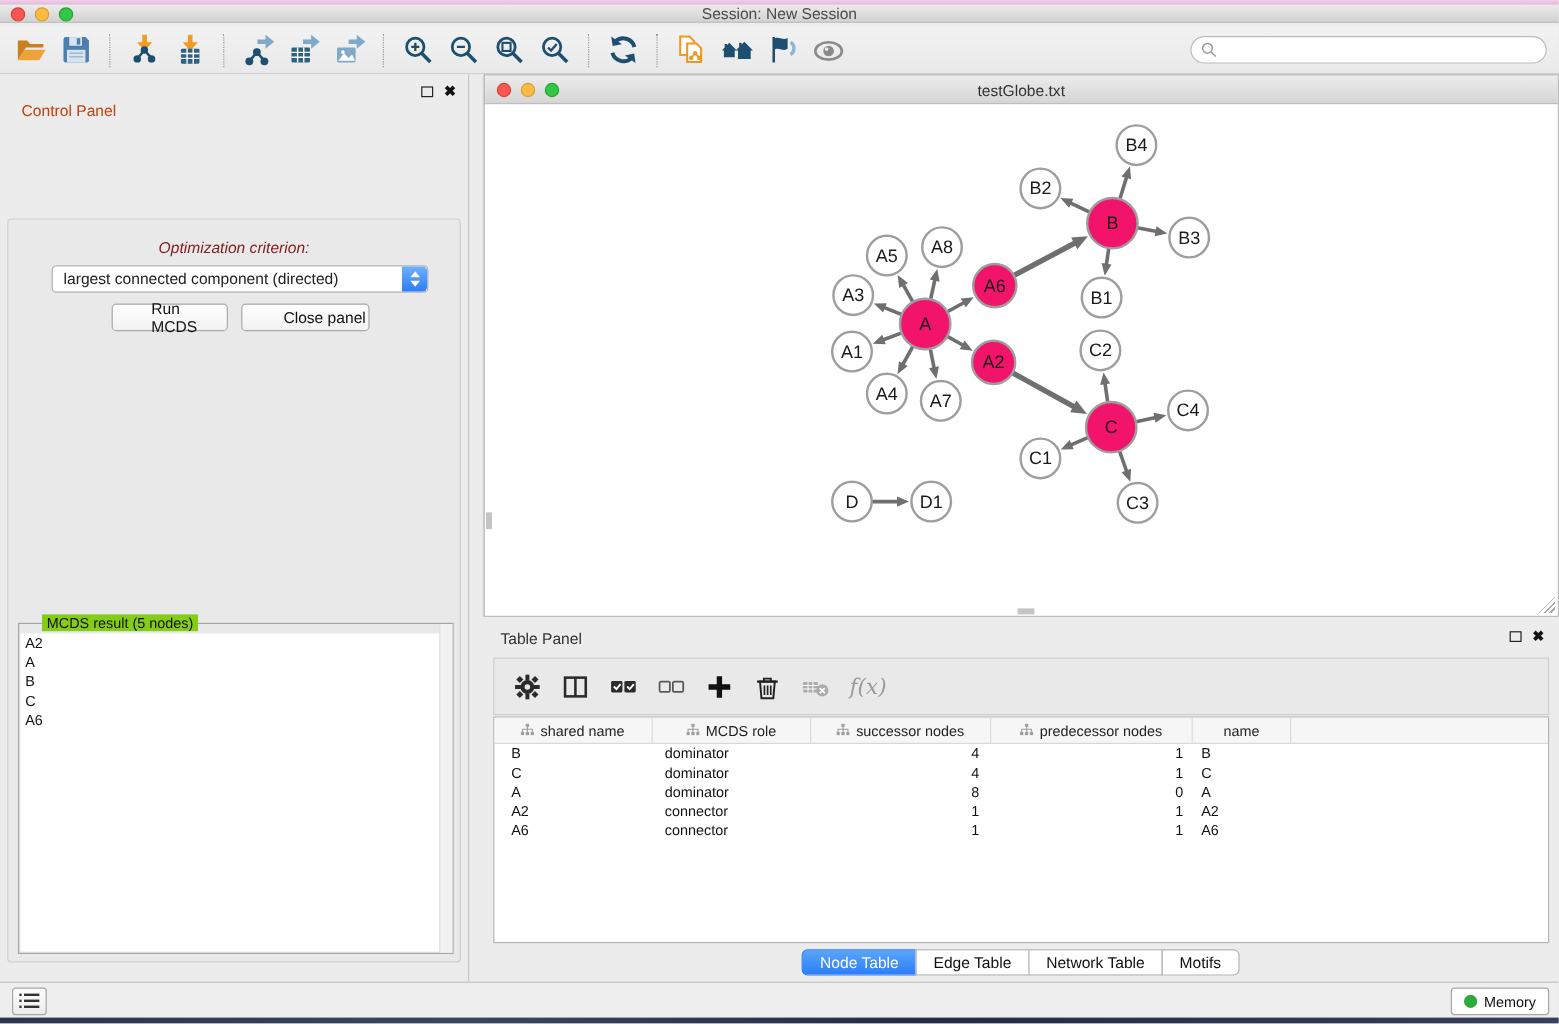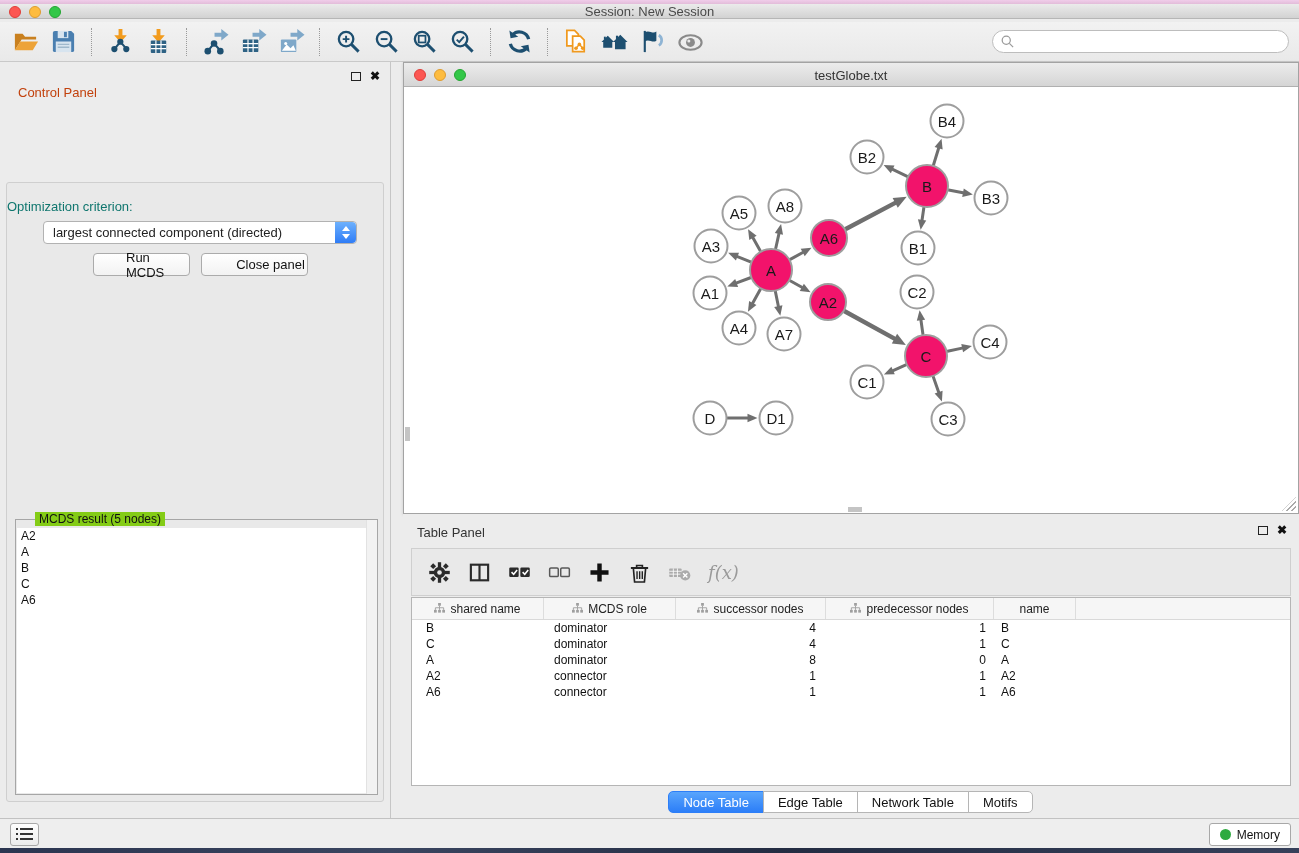--- a/index.html
+++ b/index.html
@@ -33,21 +33,21 @@
   .cp-title { position:absolute; left:18px; top:9px; font-size:13px; color:#c2410c;margin-top:14px; }
   .panel-btns { position:absolute; right:10px; top:9px; display:flex; gap:9px; align-items:center; }
   .float-btn { width:10px; height:9px; border:1.5px solid #222; display:inline-block; }
   .close-btn { font-size:12px; font-weight:bold; color:#111; line-height:10px; }
   .cp-tabs { position:absolute; left:78px; top:95px; display:flex; }
   .cp-tab { height:22px; padding:0 13px; background:#fff; border:1px solid #9f9f9f; margin-left:-1px; font-size:13px; display:flex; align-items:center; color:#111; }
   .cp-tab:first-child { border-radius:4px 0 0 4px; }
   .cp-tab:last-child { border-radius:0 4px 4px 0; }
   .cp-tab.active { background:linear-gradient(#59a5fc,#2c7ef8); border-color:#2c7ef8; color:#fff; }
   .cp-content { position:absolute; left:6px; top:120px; width:378px; bottom:16px; background:#e9e9e9; border:1px solid #cfcfcf; border-radius:3px; }
-  .opt-label { position:absolute; top:16px; width:100%; font-size:13px; color:#0f766e; }
+  .opt-label { position:absolute; top:16px; width:100%; text-align:center; font-size:13px; color:#7f1d1d;font-style:italic; }
   .dropdown { position:absolute; left:36px; top:38px; width:314px; height:23px; background:#fff; border:1px solid #b2b2b2; border-radius:4px; display:flex; align-items:center; padding-left:9px; font-size:13px; }
   .dd-stepper { position:absolute; right:0; top:0; bottom:0; width:21px; background:linear-gradient(#6db1fd,#2f7cf6); border-radius:0 4px 4px 0; display:flex; flex-direction:column; align-items:center; justify-content:center; gap:3px; }
   .dd-up { width:0; height:0; border-left:4px solid transparent; border-right:4px solid transparent; border-bottom:5px solid #fff; }
   .dd-down { width:0; height:0; border-left:4px solid transparent; border-right:4px solid transparent; border-top:5px solid #fff; }
   .cp-btn { position:absolute; top:70px; height:23px; background:linear-gradient(#ffffff,#f2f2f2); border:1px solid #ababab; border-radius:4px; font-size:13px; display:flex; align-items:center; justify-content:center; color:#111;padding-left:32px; }
   .btn-run { left:86px; width:97px; }
   .btn-close { left:194px; width:107px; }
   .result-group { position:absolute; left:8px; right:5px; top:336px; bottom:6px; border:1px solid #a6a6a6; }
   .result-title { position:absolute; top:-8px; left:19px; background:#84cc16; padding:0 4px; font-size:12px; color:#111; }
   .result-list { position:absolute; left:1px; right:1px; top:8px; bottom:1px; background:#fff; overflow:hidden; }

